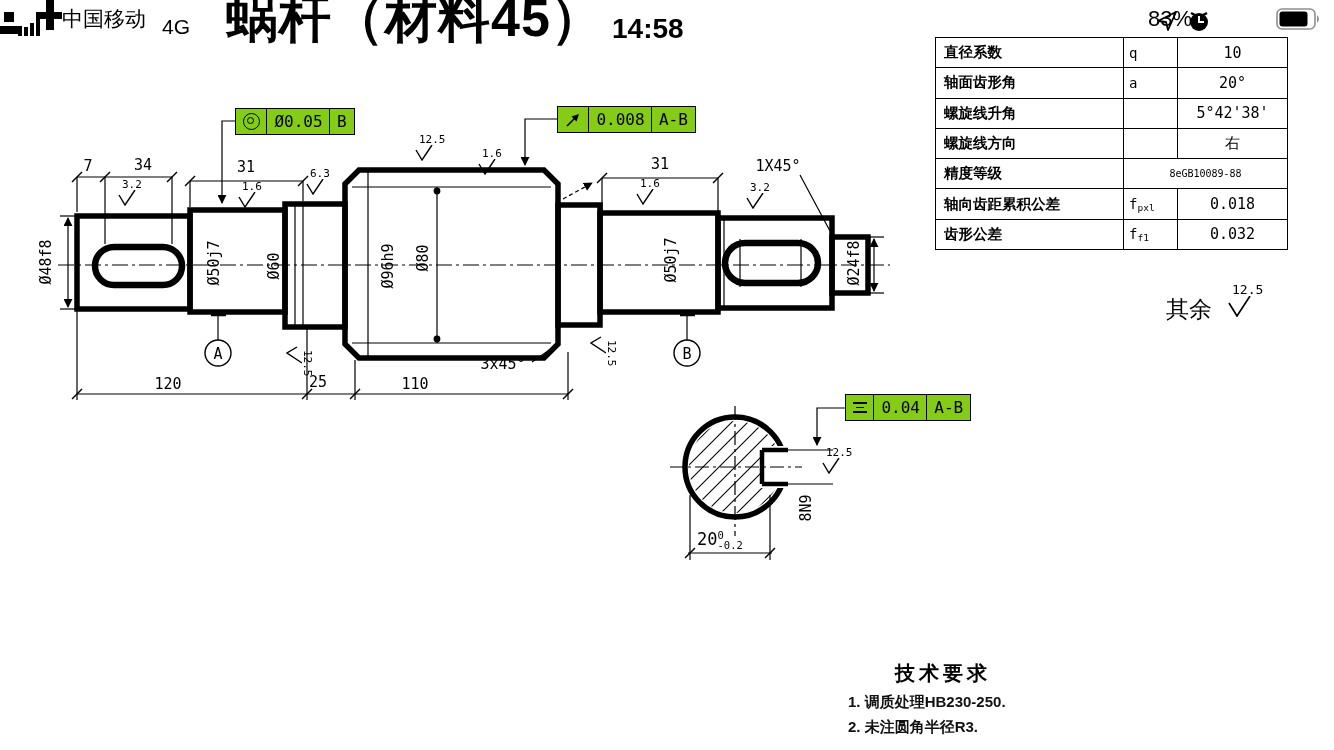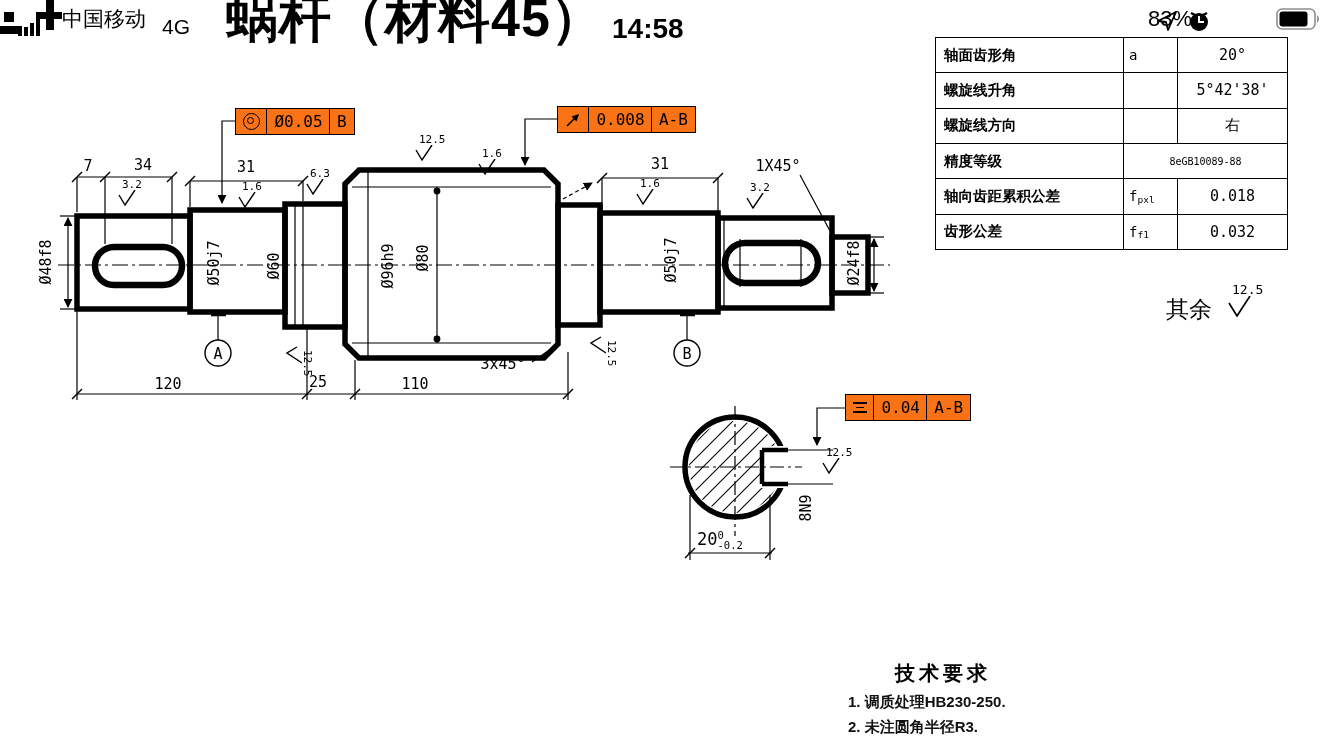--- a/index.html
+++ b/index.html
@@ -32,21 +32,21 @@
   .vdim{position:absolute;transform:translate(-50%,-50%) rotate(-90deg);font-family:"DejaVu Sans Mono",monospace;
         font-size:15px;white-space:nowrap;}
   
   .rough{position:absolute;display:flex;flex-direction:column;align-items:flex-start;width:30px;}
   .rough .rv{font-family:"DejaVu Sans Mono",monospace;font-size:11px;line-height:10px;margin-left:4px;}
   .rot90{transform:rotate(90deg);}
   .roughbig .rv{font-size:13px;line-height:12px;}
   
   .fcf{position:absolute;display:flex;}
   .fcf .cell{border:1.6px solid #000;margin-left:-1.6px;height:25px;display:flex;align-items:center;
-             justify-content:center;padding:0 7px;font-family:"DejaVu Sans Mono",monospace;font-size:16px;background:#f97316;white-space:nowrap;}
+             justify-content:center;padding:0 7px;font-family:"DejaVu Sans Mono",monospace;font-size:16px;background:#84cc16;white-space:nowrap;}
   .fcf .cell:first-child{margin-left:0;}
   .conc{width:15px;height:15px;border:1.6px solid #000;border-radius:50%;position:relative;}
   .conc::after{content:"";position:absolute;left:3px;top:3px;width:5px;height:5px;border:1.5px solid #000;border-radius:50%;}
   .symm{display:flex;flex-direction:column;gap:2.5px;align-items:center;}
   .symm i{display:block;height:1.8px;background:#000;}
   .symm i:nth-child(1){width:14px;}.symm i:nth-child(2){width:8px;}.symm i:nth-child(3){width:14px;}
   
   .datum{position:absolute;transform:translate(-50%,-50%);font-family:"DejaVu Sans Mono",monospace;font-size:15px;}
   
   .cd{position:absolute;display:flex;align-items:flex-start;font-family:"DejaVu Sans Mono",monospace;}
@@ -214,20 +214,25 @@
   </svg>
   <span class="pct">83%</span>
   <svg class="abs" style="left:1276px;top:8px" width="46" height="22" viewBox="0 0 46 22">
     <rect x="1" y="1" width="38" height="20" rx="5" fill="none" stroke="#8e8e93" stroke-width="1.6"></rect>
     <rect x="3.5" y="3.5" width="28" height="15" rx="3" fill="#000"></rect>
     <path d="M41,7 Q45,11 41,15 Z" fill="#8e8e93"></path>
   </svg>
 
   <div id="ptable">
     <div class="prow">
+      <span class="pcell c1">直径系数</span>
+      <span class="pcell c2">q</span>
+      <span class="pcell c3">10</span>
+    </div>
+    <div class="prow">
       <span class="pcell c1">轴面齿形角</span>
       <span class="pcell c2">a</span>
       <span class="pcell c3">20°</span>
     </div>
     <div class="prow">
       <span class="pcell c1">螺旋线升角</span>
       <span class="pcell c2"></span>
       <span class="pcell c3">5°42'38'</span>
     </div>
     <div class="prow">

